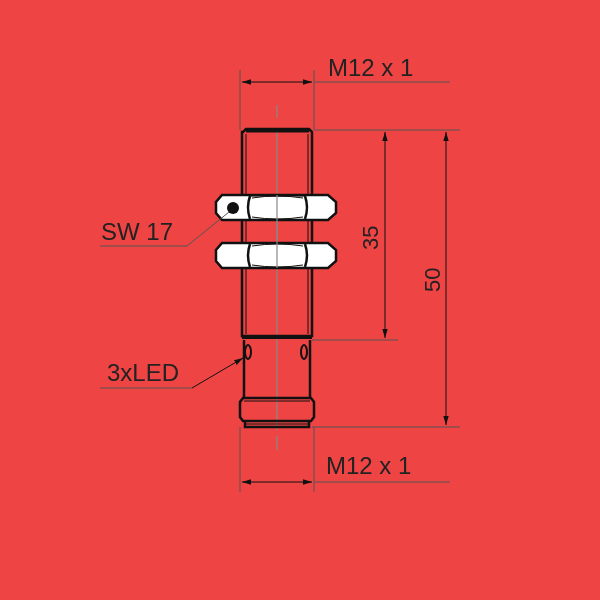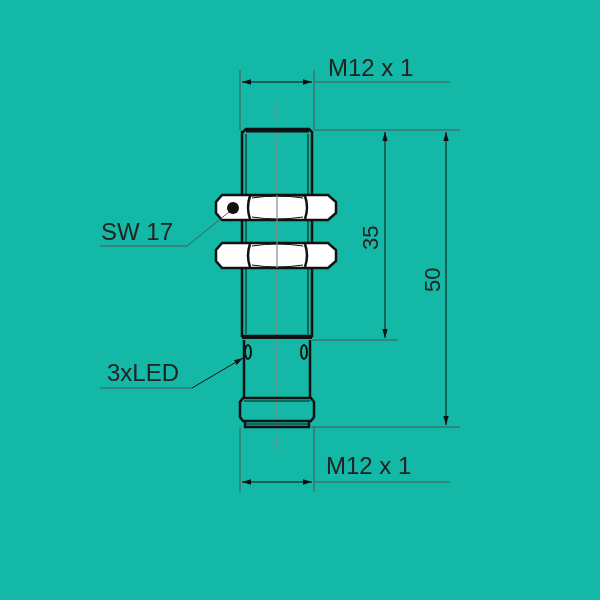--- a/index.html
+++ b/index.html
@@ -1,16 +1,16 @@
 <!DOCTYPE html>
 <html><head>
   <meta charset="utf-8">
   <style>
     html, body { margin: 0; padding: 0; background: #ffffff; }
-    #canvas { position: relative; width: 600px; height: 600px; background: #14b8a6; overflow: hidden; }
+    #canvas { position: relative; width: 600px; height: 600px; background: #ef4444; overflow: hidden; }
     svg { position: absolute; left: 0; top: 0; }
     .lbl { font-family: "Liberation Sans", sans-serif; fill: #222222; }
   </style>
 </head>
 <body>
 
 <div id="canvas">
   <svg width="600" height="600" viewBox="0 0 600 600" xmlns="http://www.w3.org/2000/svg">
     <defs>
       <marker id="arr" viewBox="0 0 10 10" refX="10" refY="5" markerWidth="9" markerHeight="9" orient="auto-start-reverse" markerUnits="userSpaceOnUse">

